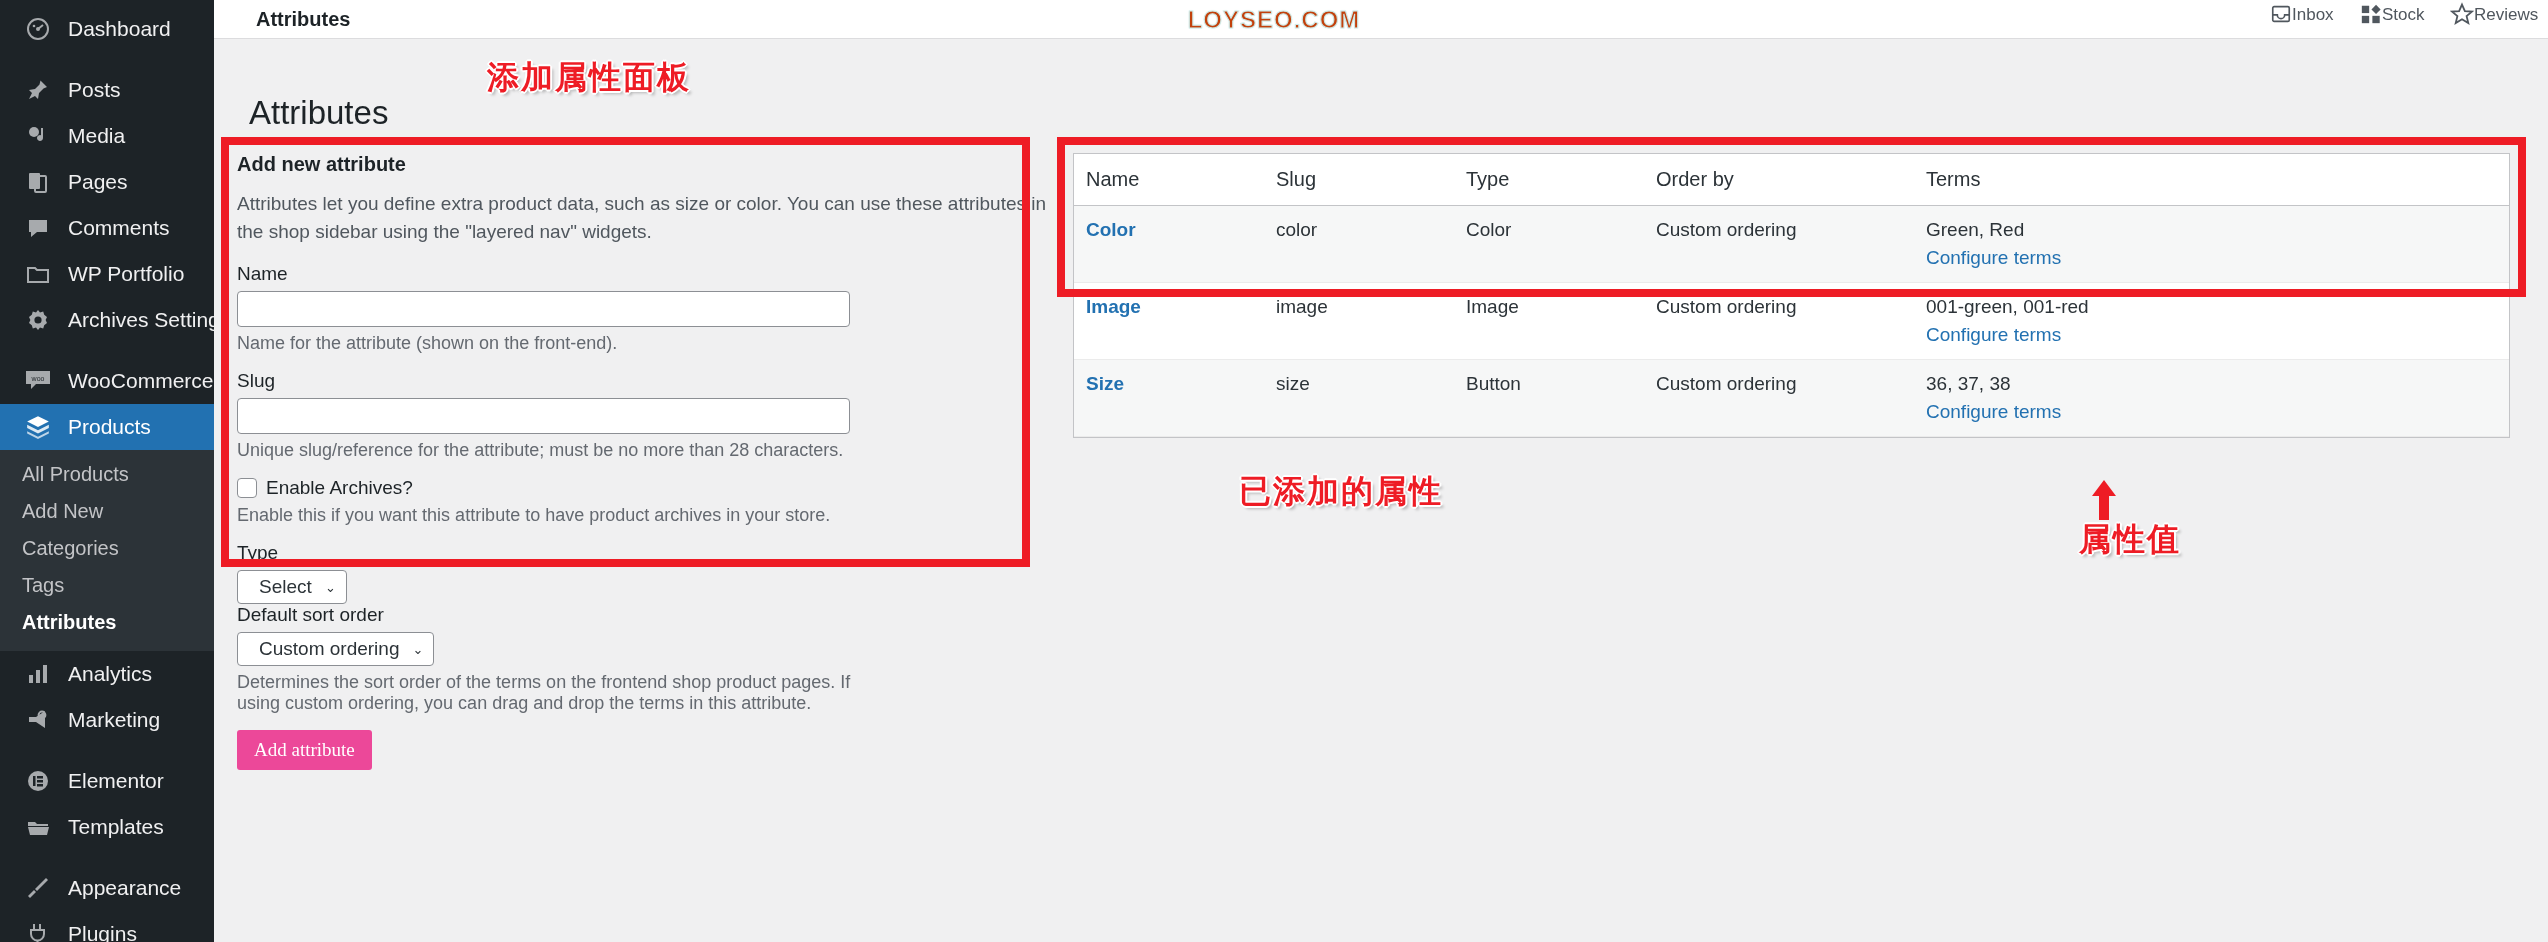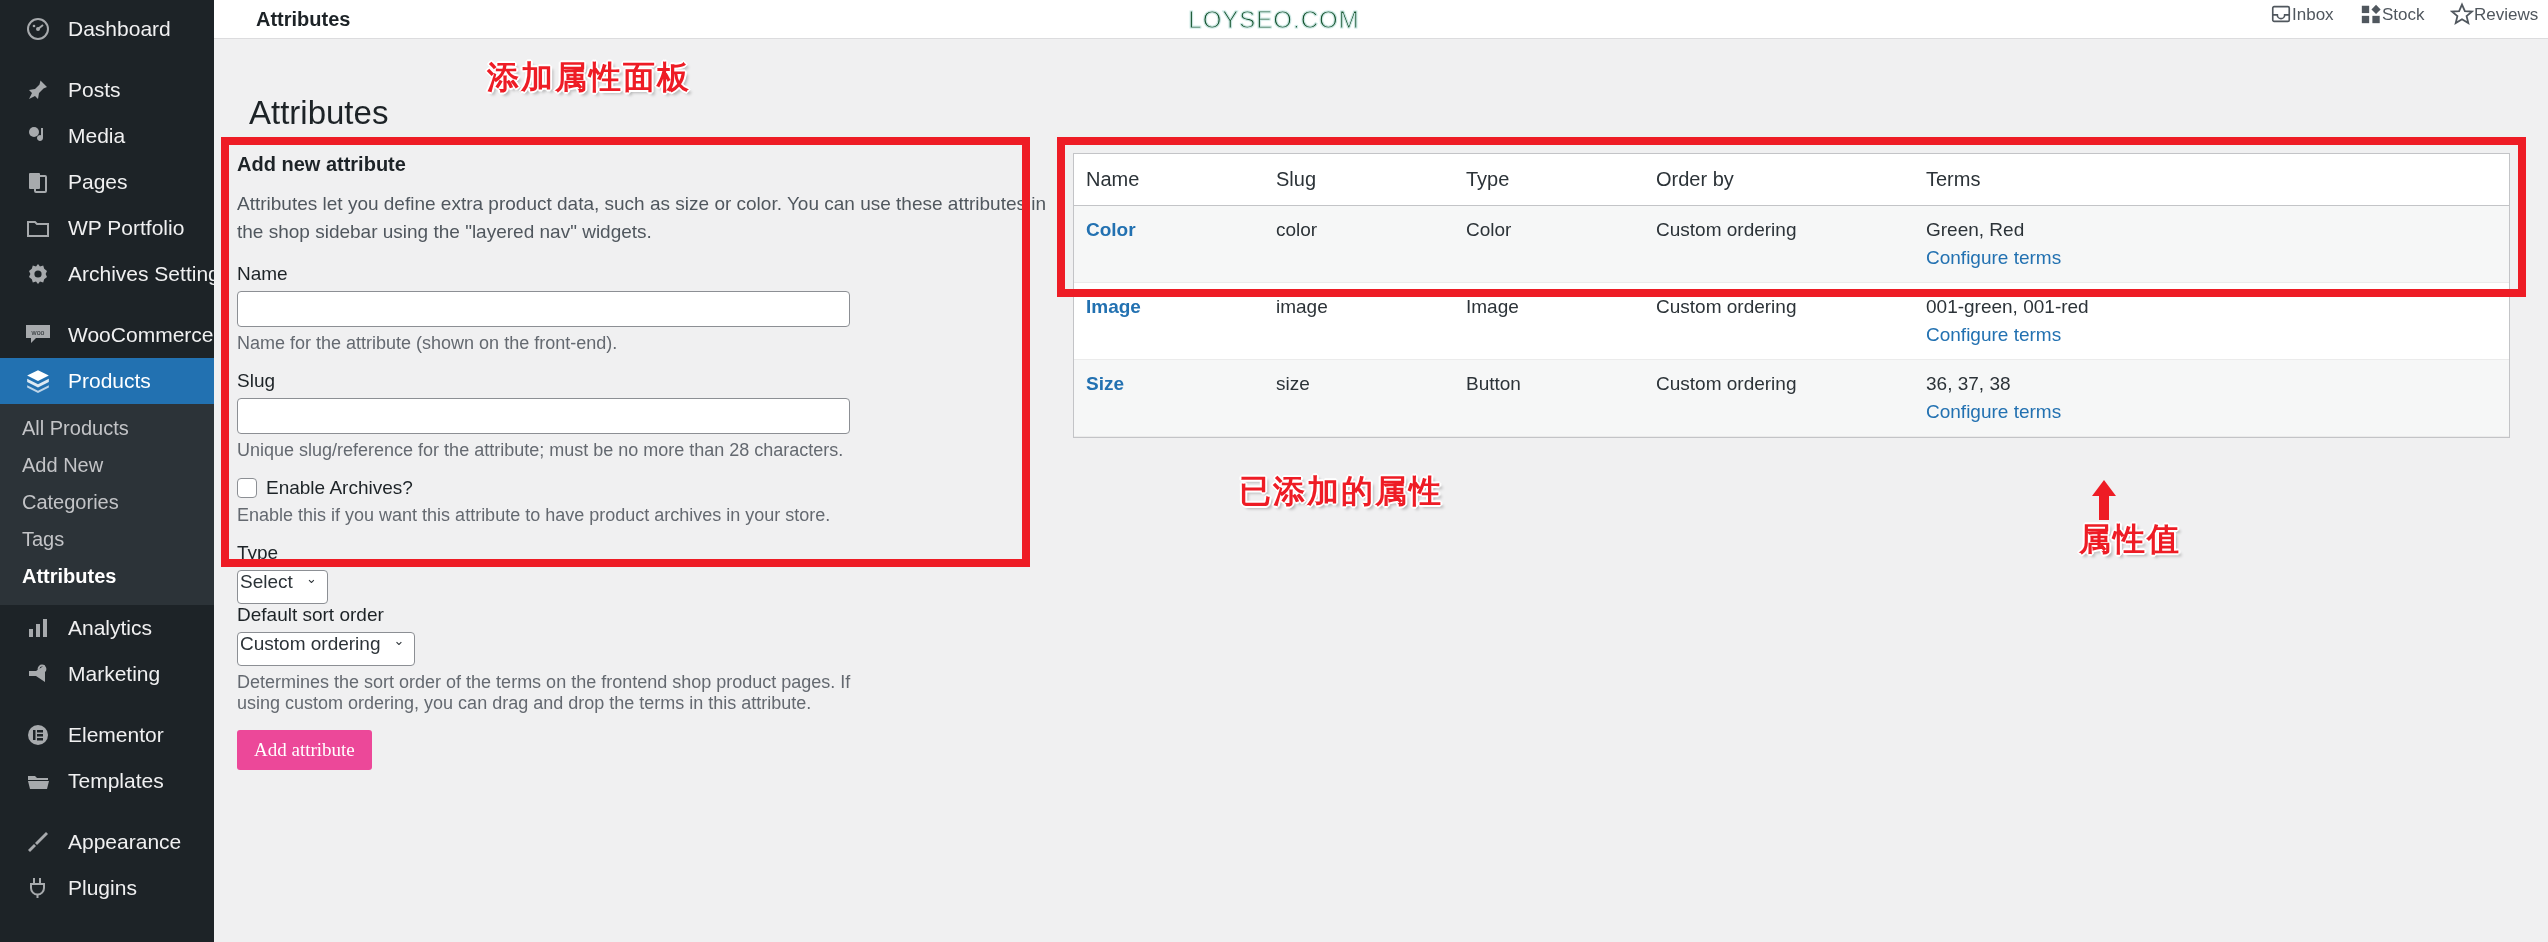--- a/index.html
+++ b/index.html
@@ -68,23 +68,23 @@
     border-bottom: 1px solid #dcdcde;
     display: flex; align-items: center;
   }
   #topbar-title {
     margin-left: 42px;
     font-size: 20px; font-weight: bold; color: #1d2327;
   }
   #watermark {
     position: absolute; left: 50%; top: 6px;
     transform: translateX(-50%);
-    font-size: 24px; font-weight: normal;
+    font-size: 24px; font-weight: bold;
     letter-spacing: 1px;
-    color: #14532d;
+    color: #c2410c;
     -webkit-text-stroke: 1px #cfe9e6;
     text-shadow: 0 0 2px #cfe9e6;
   }
   #topbar-right {
     position: absolute; right: 8px; top: 0;
     display: flex; align-items: flex-start; height: 52px;
   }
   .tb-icon-btn {
     width: 90px;
     display: flex; flex-direction: row; align-items: center;
@@ -156,22 +156,22 @@
   .cbrow { display: flex; align-items: center; gap: 9px; margin-bottom: 4px; }
   .cbox {
     width: 20px; height: 20px;
     border: 1px solid #8c8f94; border-radius: 4px; background:#fff;
   }
   .cbrow span { font-size: 19px; color: #1d2327; }
   .selbox {
     height: 34px;
     border: 1px solid #8c8f94; border-radius: 4px; background: #fff;
     font-size: 19px; color: #2c3338;
-    padding: 0 34px 0 2px;
-    display: inline-flex; 
+    padding: 0 34px 0 21px;
+    display: inline-flex; align-items: center;
     position: relative;
   }
   .selbox .caret {
     position: absolute; right: 10px; font-size: 13px; color:#2c3338;
   }
   .btn-primary {
     background: #ec4899; color: #fff;
     border: none; border-radius: 3px;
     font-size: 19px;
     padding: 9px 17px;
@@ -278,20 +278,28 @@
     <div class="menu-item">
       <span class="ico">
         <svg width="24" height="24" viewBox="0 0 24 24" fill="currentColor">
             <rect x="3" y="3" width="11" height="16" rx="1"></rect>
             <rect x="9" y="6" width="11" height="16" rx="1" fill="none" stroke="currentColor" stroke-width="2"></rect>
           </svg>
       </span>
       <span>Pages</span>
     </div>
 
+    <div class="menu-item">
+      <span class="ico">
+        <svg width="24" height="24" viewBox="0 0 24 24" fill="currentColor">
+            <path d="M3 4 h18 v12 h-10 l-6 5 v-5 h-2 Z"></path>
+          </svg>
+      </span>
+      <span>Comments</span>
+    </div>
 
     <div class="menu-item">
       <span class="ico">
         <svg width="24" height="24" viewBox="0 0 24 24" fill="none" stroke="currentColor" stroke-width="2">
             <path d="M2 6 h7 l2 2 h11 v12 H2 Z"></path>
           </svg>
       </span>
       <span>WP Portfolio</span>
     </div>
 

